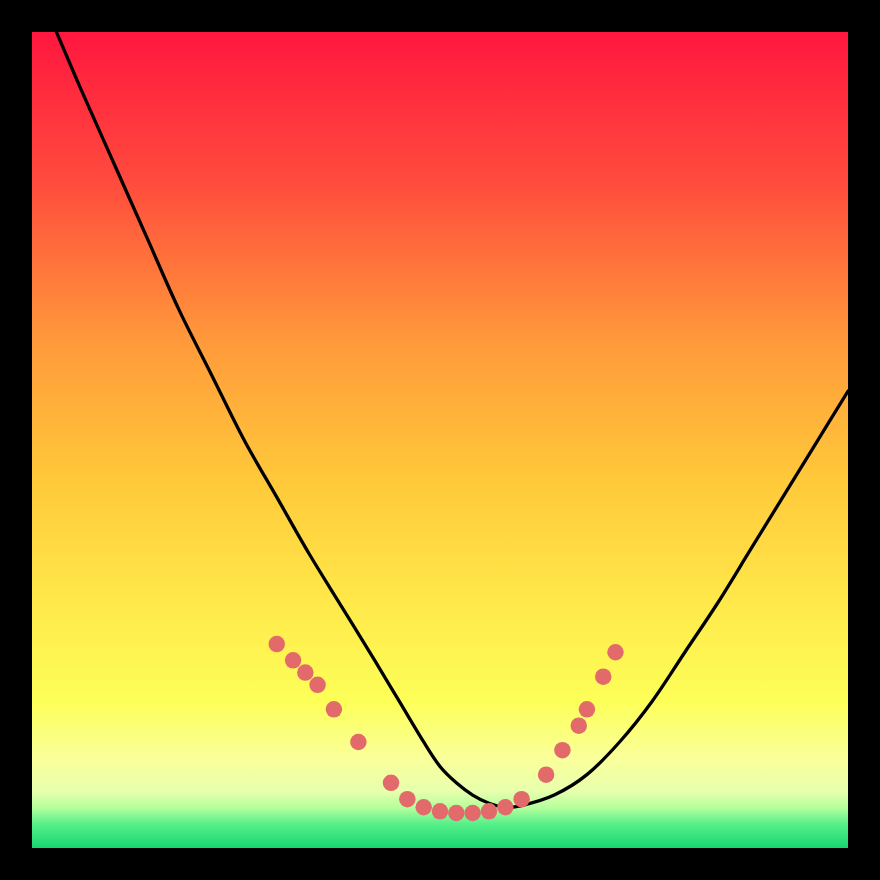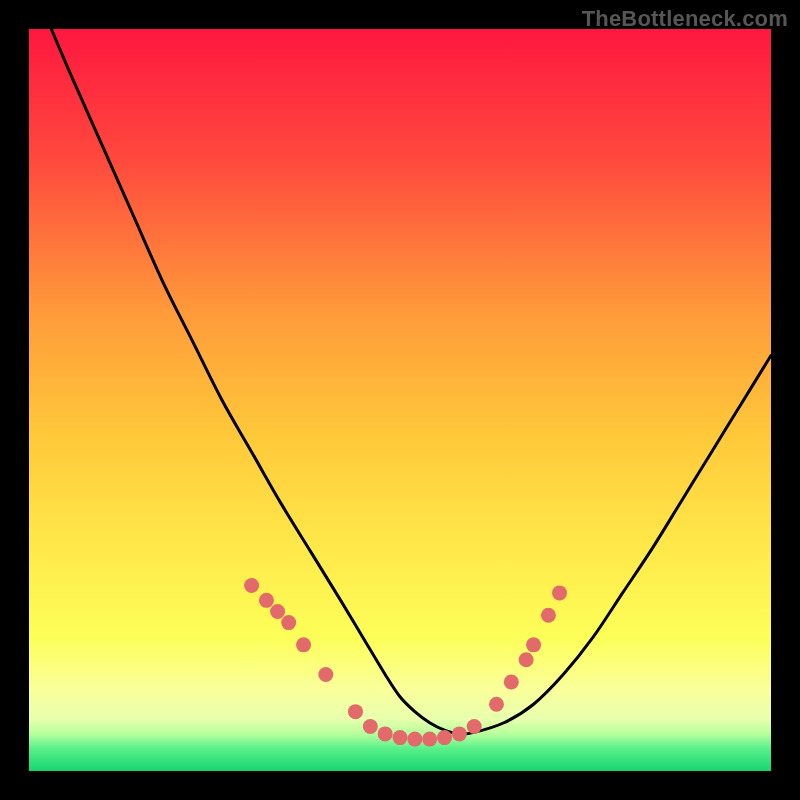--- a/index.html
+++ b/index.html
@@ -80,14 +80,13 @@
           <circle cx="445.2" cy="697.48" r="7.5" fill="#e26a6a"></circle>
           <circle cx="467.46" cy="675.22" r="7.5" fill="#e26a6a"></circle>
           <circle cx="482.3" cy="652.96" r="7.5" fill="#e26a6a"></circle>
           <circle cx="497.14000000000004" cy="630.7" r="7.5" fill="#e26a6a"></circle>
           <circle cx="504.56000000000006" cy="615.86" r="7.5" fill="#e26a6a"></circle>
           <circle cx="519.4" cy="586.1800000000001" r="7.5" fill="#e26a6a"></circle>
           <circle cx="530.53" cy="563.9200000000001" r="7.5" fill="#e26a6a"></circle>
         </g>
     </svg>
   </div>
-  <div class="watermark">TheBottleneck.com</div>
 </div>
 
 </body></html>

